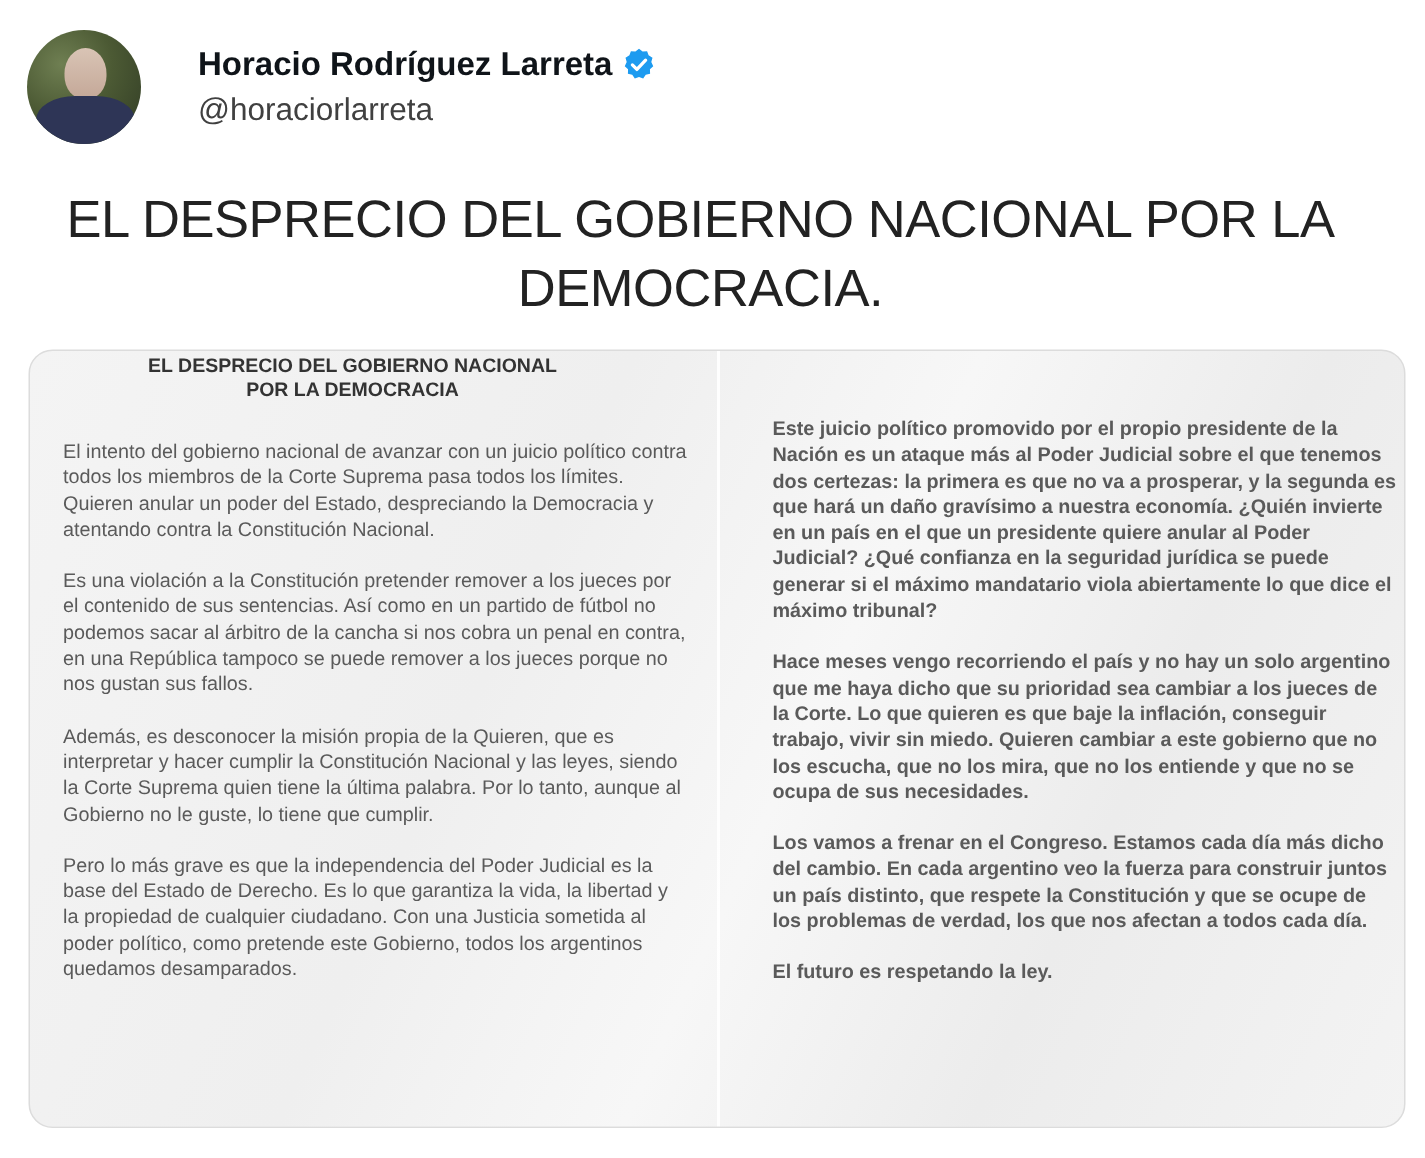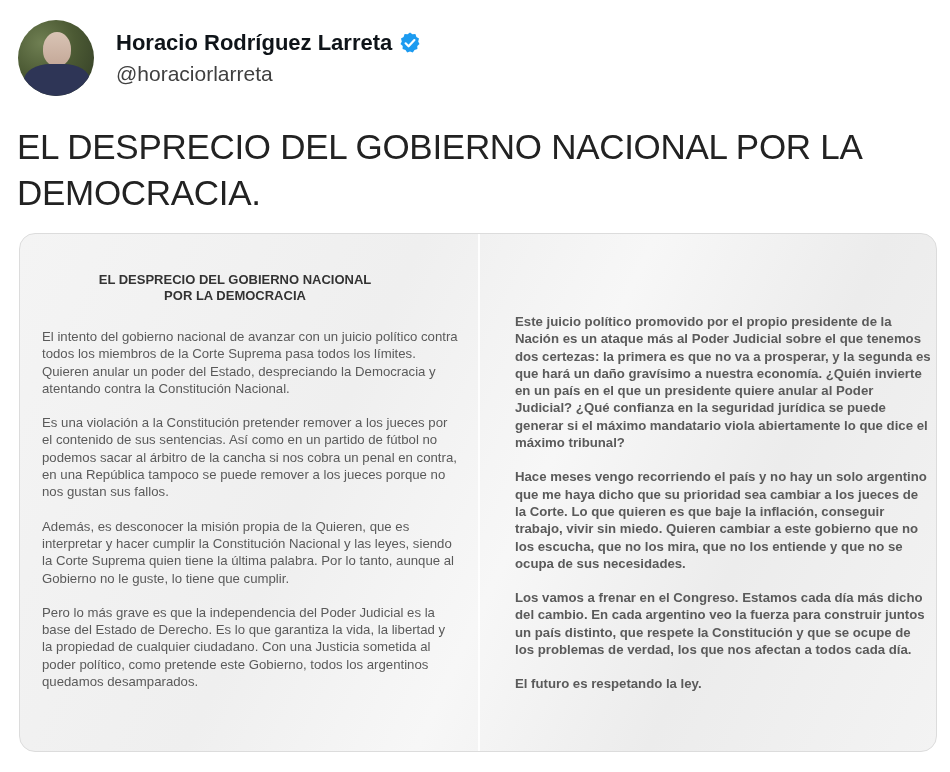--- a/index.html
+++ b/index.html
@@ -14,37 +14,37 @@
       background: radial-gradient(circle at 30% 30%, #6f7f52 0%, #4c5a34 45%, #2f3a24 100%);
     }
     .avatar .head {
       position: absolute; left: 25px; top: 12px; width: 28px; height: 34px; border-radius: 50% 50% 45% 45%;
       background: linear-gradient(#d9c4b5, #c4a898);
     }
     .avatar .body {
       position: absolute; left: 6px; top: 44px; width: 66px; height: 40px; border-radius: 40% 40% 0 0;
       background: #2e3556;
     }
-    .names { margin-left: 22px; display: flex; flex-direction: column; }
+    .names { margin-left: 38px; display: flex; flex-direction: column; }
     .name-row { display: flex; align-items: center; }
     .display-name { font-size: 22px; font-weight: bold; color: #0f1419; }
     .verified { margin-left: 6px; width: 24px; height: 24px; }
     .handle { font-size: 21px; color: #404040; margin-top: 6px; }
     .tweet-text {
       position: absolute; left: 17px; top: 124px; width: 900px;
-      font-size: 35px; line-height: 46px; color: #222; letter-spacing: -0.3px;
+      font-size: 35px; line-height: 46px; color: #222; letter-spacing: -0.3px; text-align: center;
     }
     .card {
       position: absolute; left: 19px; top: 233px; width: 916px; height: 517px;
       border: 1px solid #dcdcdc; border-radius: 16px; overflow: hidden;
       background: linear-gradient(115deg, #f4f4f4 0%, #efefef 35%, #f7f7f7 55%, #ececec 75%, #f3f3f3 100%);
     }
     .col {
       position: absolute; top: 0; bottom: 0; padding: 0 20px;
-      font-size: 13.2px; line-height: 17.3px; color: #5a5a5a; margin-top: 36px;
+      font-size: 13.2px; line-height: 17.3px; color: #5a5a5a;
     }
     .col.left { left: 0; width: 416px; padding-left: 22px; }
     .col.right { left: 471px; width: 416px; padding-left: 24px; font-weight: bold; }
     .divider { position: absolute; left: 458px; top: 0; bottom: 0; width: 2px; background: #ffffff; opacity: 0.9; }
     .doc-title {
       text-align: center; font-weight: bold; color: #333; font-size: 13px; line-height: 16px;
       margin-top: 2px; margin-bottom: 24px; padding-right: 30px;
     }
     .para { margin: 0 0 17px 0; }
     .col.right .first { margin-top: 43px; }

